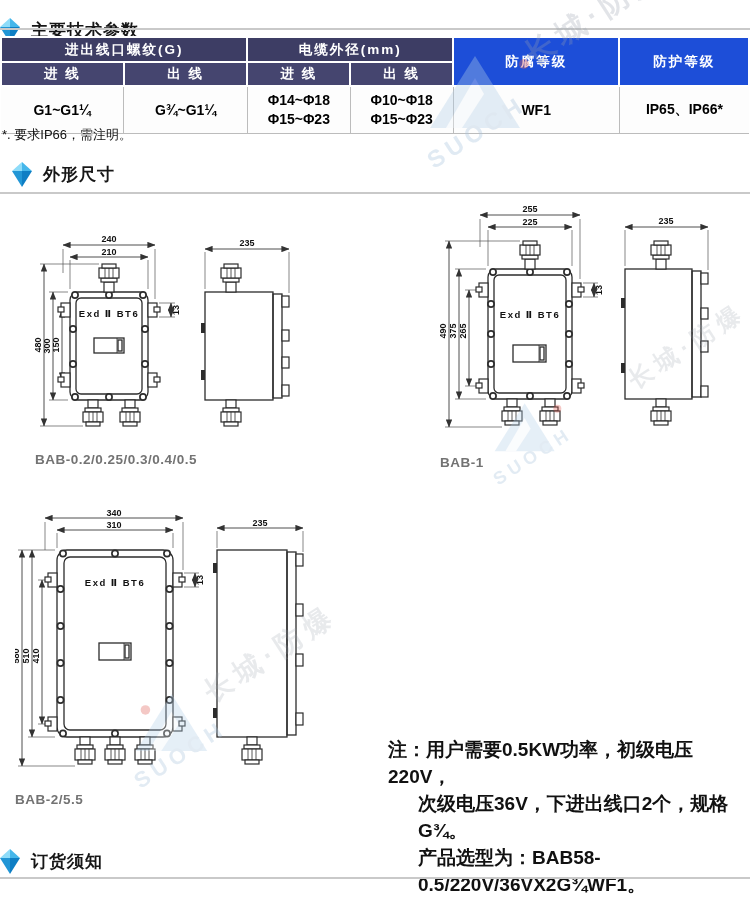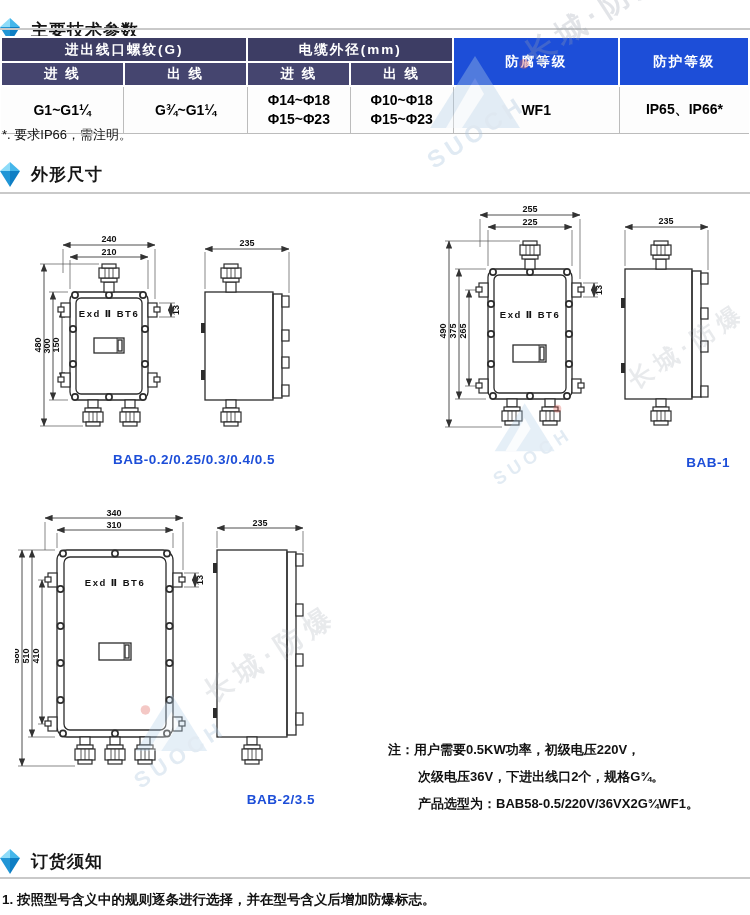--- a/index.html
+++ b/index.html
@@ -26,23 +26,23 @@
   .draw{position:absolute;z-index:1;}
   .ln{fill:none;stroke:#2c2c2c;stroke-width:1.3;}
   .lnf{fill:#fff;stroke:#2c2c2c;stroke-width:1.2;}
   .bolt{fill:#fff;stroke:#2c2c2c;stroke-width:1.7;}
   .blk{fill:#2c2c2c;stroke:none;}
   .rib{stroke:#2c2c2c;stroke-width:0.8;}
   .dln{stroke:#3a3a3a;stroke-width:0.9;fill:none;}
   .ext{stroke:#555;stroke-width:0.7;fill:none;}
   .dim{font:bold 9px "Liberation Sans","DejaVu Sans",sans-serif;fill:#111;text-anchor:middle;}
   .mark{font:bold 9.5px "Liberation Sans","DejaVu Sans",sans-serif;fill:#111;text-anchor:middle;letter-spacing:1.5px;}
-  .cap{position:absolute;text-align:right;font-size:13.5px;font-weight:bold;color:#1d4ed8;letter-spacing:0.5px;z-index:1;}
+  .cap{position:absolute;text-align:left;font-size:13.5px;font-weight:bold;color:#737373;letter-spacing:0.5px;z-index:1;}
   
-  .note{position:absolute;left:388px;top:736px;width:362px;font-size:13px;font-weight:bold;line-height:27px;z-index:1;}
+  .note{position:absolute;left:388px;top:736px;width:362px;font-size:19px;font-weight:bold;line-height:27px;z-index:1;}
   .note .indent{margin-left:30px;}
   .order-item{position:absolute;left:2px;top:891px;font-size:13.5px;font-weight:bold;z-index:1;}
   
   .wm{position:absolute;pointer-events:none;z-index:2;}
   .wm-txt{font-weight:bold;color:#9aa2ae;letter-spacing:6px;white-space:nowrap;}
   .wm-suoch{font-weight:bold;color:#a9c4dd;letter-spacing:5px;white-space:nowrap;}
 </style>
 </head>
 <body>
 
@@ -103,21 +103,21 @@
         <div>Φ10~Φ18</div>
         <div>Φ15~Φ23</div>
       </td>
       <td>WF1</td>
       <td>IP65、IP66*</td>
     </tr>
   </tbody>
     </table>
   <div class="footnote">*. 要求IP66，需注明。</div>
 
-  <div class="sec" style="left:0;top:162px">
+  <div class="sec" style="left:12px;top:162px">
     <svg class="gem" viewBox="0 0 20 25">
         <use href="#gem-shape"></use>
       </svg>
     <span class="t">外形尺寸</span>
   </div>
   <div class="rule" style="top:192px"></div>
 
   <svg class="draw" style="left:35px;top:233px" width="265" height="215" viewBox="0 0 265 215">
     <g>
       <line class="ext" x1="28" y1="16" x2="28" y2="40"></line>
@@ -460,36 +460,35 @@
         <rect class="lnf" x="232" y="229" width="10" height="8"></rect>
           <rect class="lnf" x="229" y="237" width="16" height="4"></rect>
         <rect class="lnf" x="227" y="241" width="20" height="11"></rect>
           <line class="rib" x1="233" y1="241" x2="233" y2="252"></line>
           <line class="rib" x1="237" y1="241" x2="237" y2="252"></line>
           <line class="rib" x1="241" y1="241" x2="241" y2="252"></line>
         <rect class="lnf" x="230" y="252" width="14" height="4"></rect>
       </g>
     </g>
   </svg>
-  <div class="cap" style="left:15px;top:792px;width:300px">BAB-2/3.5</div>
+  <div class="cap" style="left:15px;top:792px;width:300px">BAB-2/5.5</div>
 
   <div class="note">
     <div>注：用户需要0.5KW功率，初级电压220V，</div>
     <div class="indent">次级电压36V，下进出线口2个，规格G¾。</div>
     <div class="indent">产品选型为：BAB58-0.5/220V/36VX2G¾WF1。</div>
   </div>
 
   <div class="sec" style="left:0;top:849px">
     <svg class="gem" viewBox="0 0 20 25">
         <use href="#gem-shape"></use>
       </svg>
     <span class="t">订货须知</span>
   </div>
   <div class="rule" style="top:877px"></div>
-  <div class="order-item">1. 按照型号含义中的规则逐条进行选择，并在型号含义后增加防爆标志。</div>
 
   <div class="wm" style="left:515px;top:-6px;transform:rotate(-33deg);opacity:0.28">
     <span class="wm-txt" style="font-size:30px">长城·防爆</span>
   </div>
   <div class="wm" style="left:420px;top:50px;opacity:0.35">
     <svg width="120" height="80" viewBox="0 0 120 80">
       <polygon points="10,78 55,6 100,78" fill="#b3cfe8"></polygon>
       <polygon points="26,78 55,28 64,44 42,78" fill="#fff" opacity="0.8"></polygon>
       <circle cx="104" cy="14" r="5" fill="#e05a52"></circle>
     </svg>

